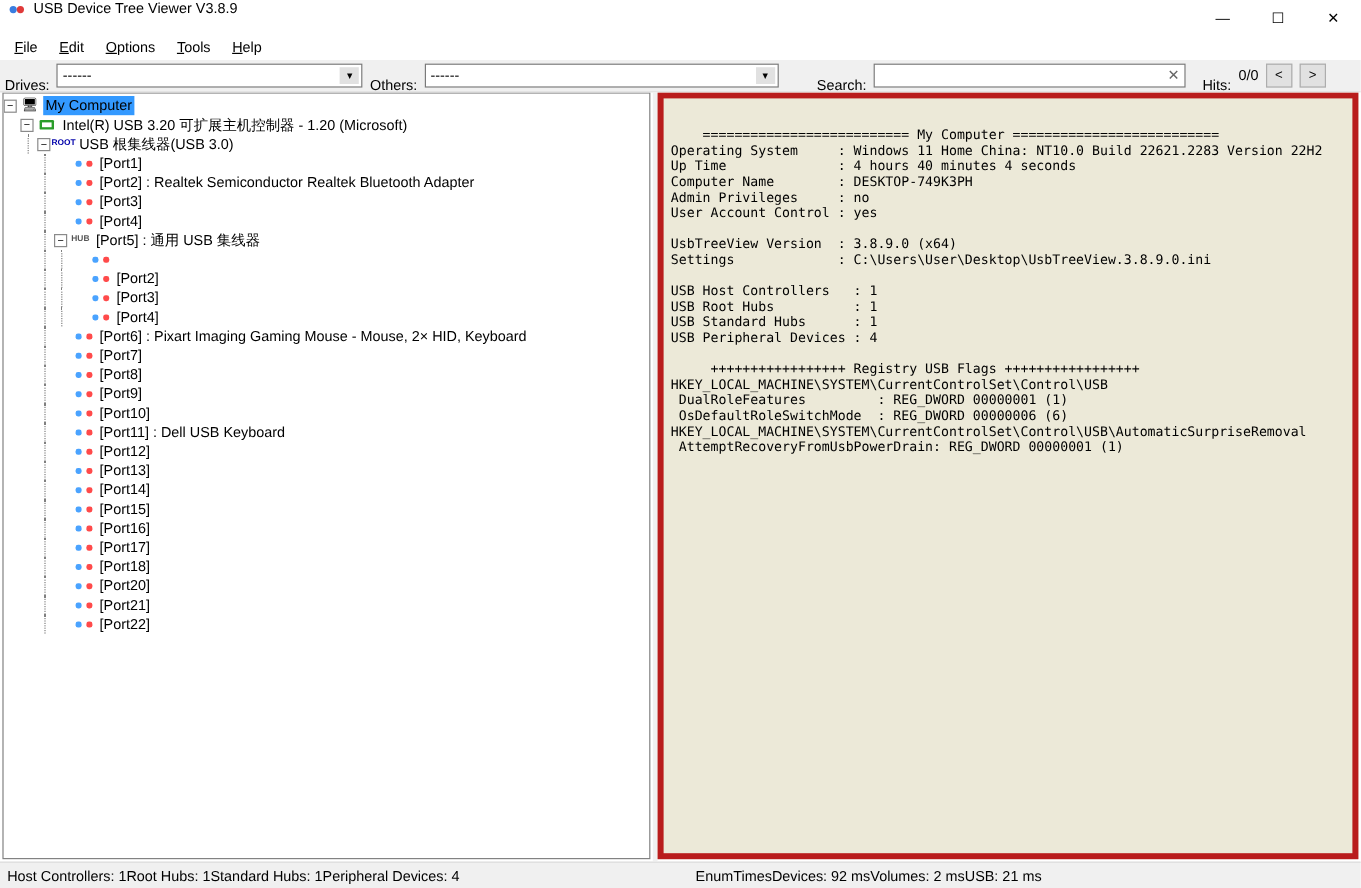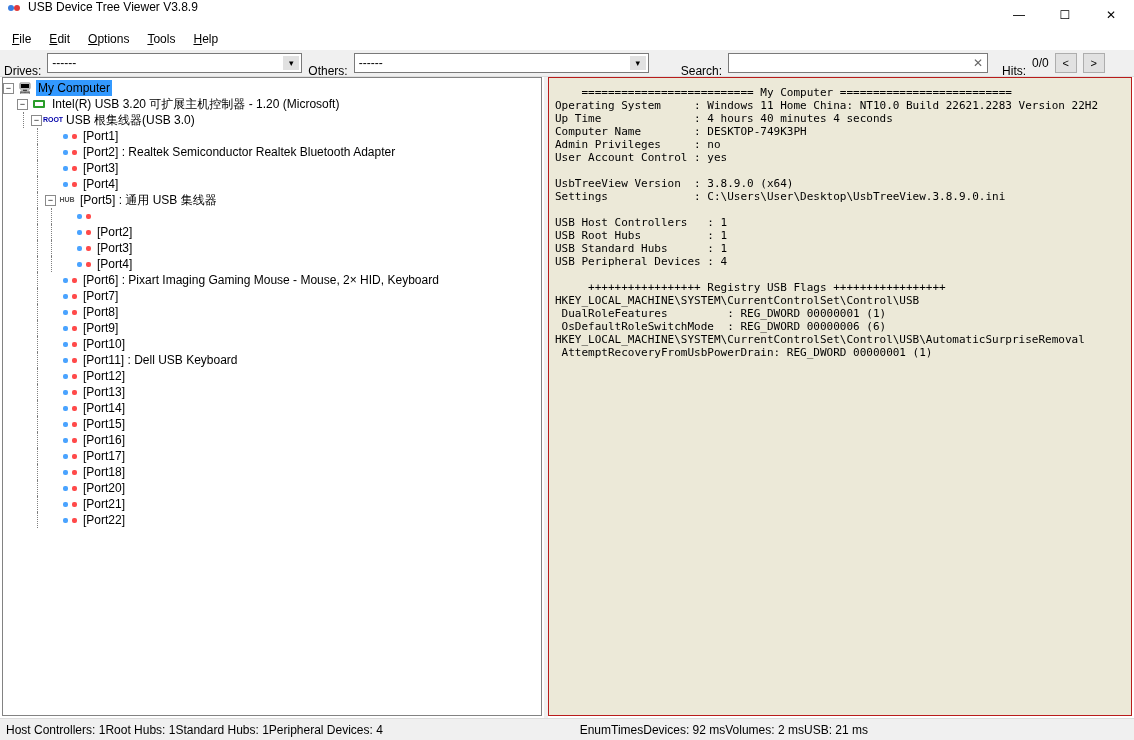--- a/index.html
+++ b/index.html
@@ -96,25 +96,25 @@
     width: 540px;
     border: 1px solid #828282;
     margin: 0 2px 2px 2px;
     background: #fff;
     overflow: auto;
     padding: 2px 0;
   }
   .splitter { width: 4px; background: #f0f0f0; cursor: col-resize; }
   .detail-pane {
     flex: 1;
-    border: 1px solid #b91c1c;
+    border: 5px solid #b91c1c;
     margin: 0 2px 2px 0;
     background: #ece9d8;
     overflow: auto;
-    padding: 8px 6px;
+    padding: 24px 6px;
     font-family: "Lucida Console", Consolas, monospace;
     font-size: 11px;
     line-height: 13px;
     white-space: pre;
     color: #000;
   }
   
   .tree { font-size: 12px; line-height: 16px; }
   .node { display: flex; align-items: center; height: 16px; white-space: nowrap; }
   .twisty {

